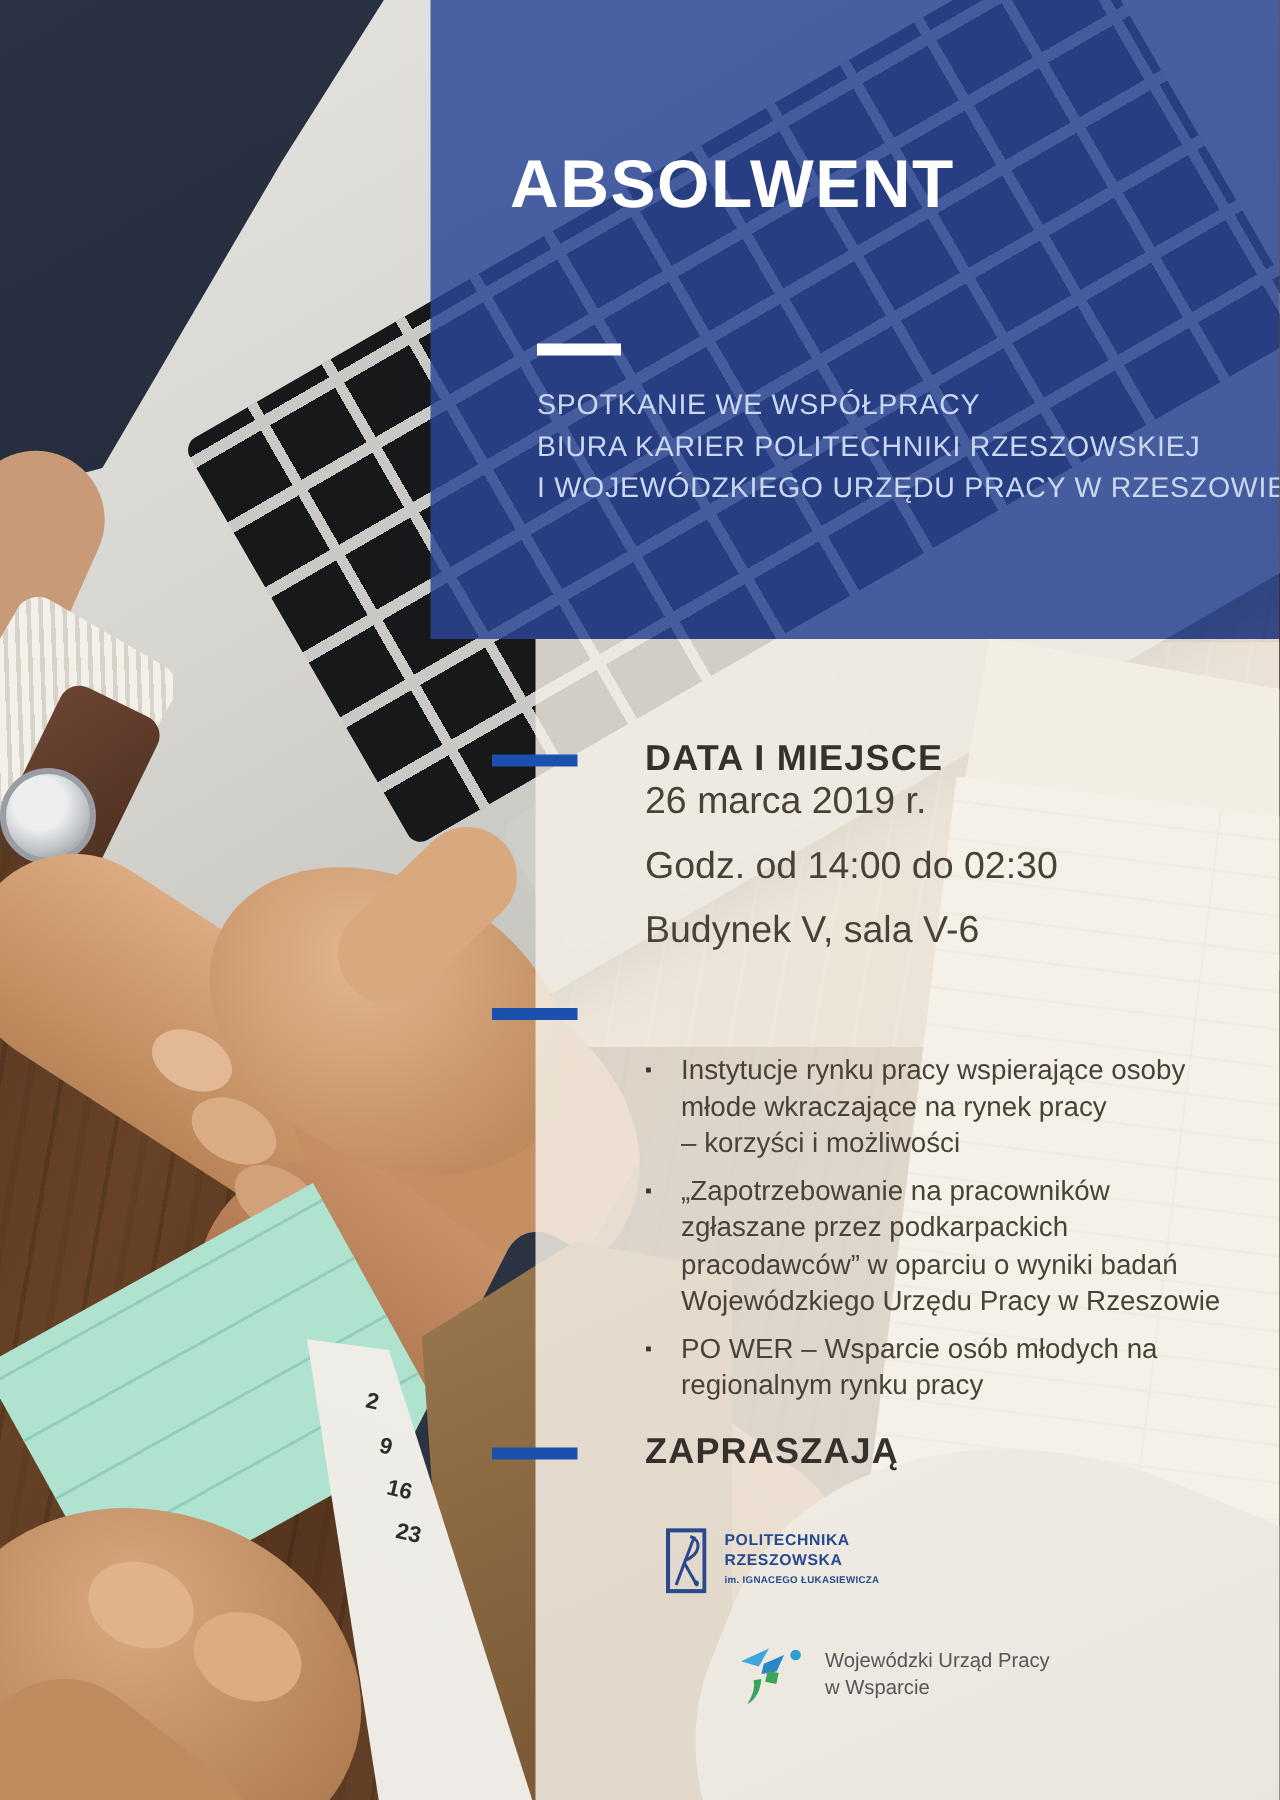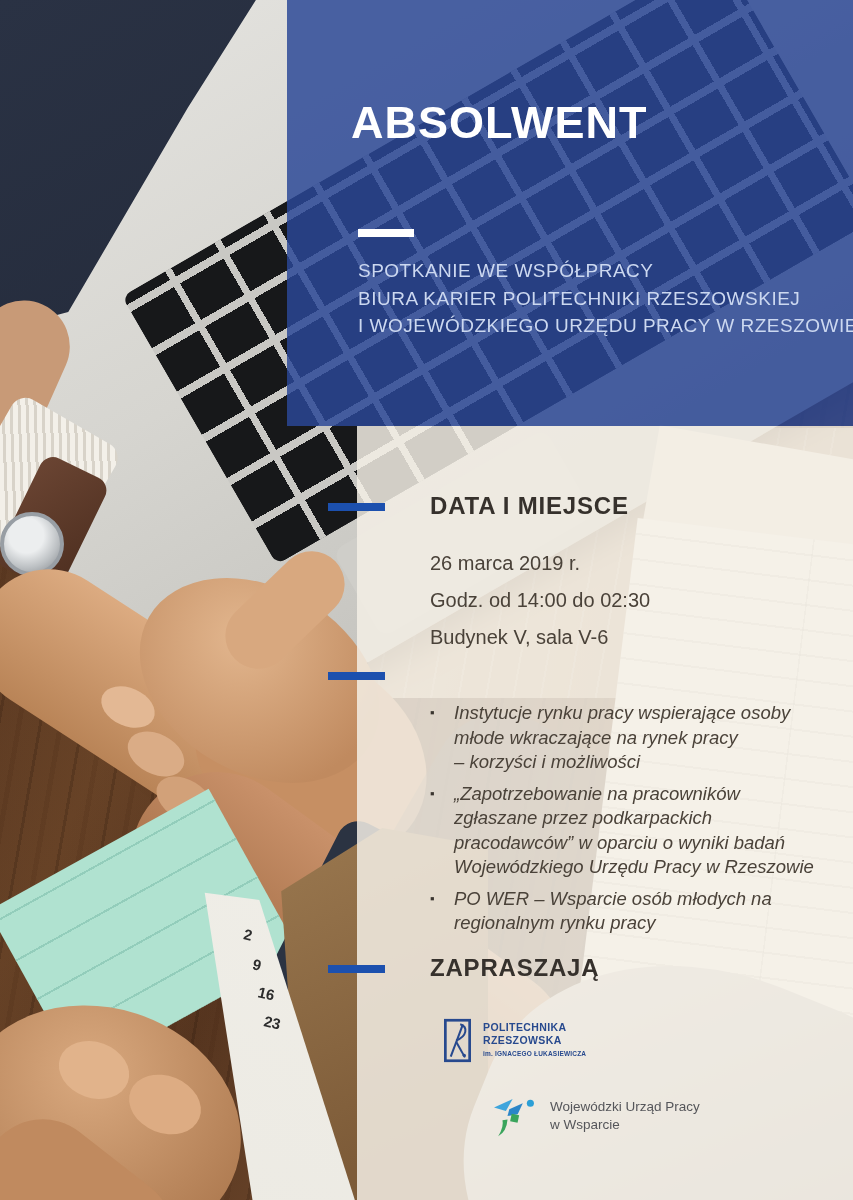--- a/index.html
+++ b/index.html
@@ -105,39 +105,39 @@
     background:radial-gradient(circle at 40% 30%,#d9a97f,#ae7a50 82%);}
   .knuckle1{left:58px;top:1042px;width:72px;height:56px;border-radius:50%;background:#e1b38b;transform:rotate(20deg);}
   .knuckle2{left:128px;top:1076px;width:74px;height:57px;border-radius:50%;background:#ddac83;transform:rotate(22deg);}
   .wrist{left:-30px;top:1146px;width:210px;height:130px;transform:rotate(38deg);border-radius:60px;background:#c08a5f;}
 
   
   .blue-panel{left:287px;top:0;width:566px;height:426px;background:rgba(43,72,150,.84);}
   .content-panel{left:357px;top:426px;width:496px;height:774px;background:rgba(243,238,229,.85);}
 
   
-  .title{left:351px;top:92px;color:#ffffff;font-weight:bold;font-size:45px;line-height:62px;letter-spacing:1px;white-space:nowrap;}
+  .title{left:340px;top:92px;color:#ffffff;font-weight:bold;font-size:45px;line-height:62px;letter-spacing:1px;white-space:nowrap;}
   .title span{display:block;}
   .title-dash{left:358px;top:229px;width:56px;height:8px;background:#ffffff;}
   .subtitle{left:358px;top:257px;color:var(--subtitle-text,#ccd8f0);font-size:19px;line-height:27.5px;letter-spacing:.5px;white-space:nowrap;}
   .subtitle span{display:block;}
 
   .dash{width:57px;height:8px;background:var(--accent-blue,#1c50ae);}
   .d1{left:328px;top:503px;} .d2{left:328px;top:672px;} .d3{left:328px;top:965px;}
 
   .h{color:var(--heading-text,#36312c);font-weight:bold;font-size:24px;letter-spacing:.8px;white-space:nowrap;}
   .h1{left:430px;top:492px;} .h2{left:430px;top:661px;} .h3{left:430px;top:954px;}
 
-  .info{left:430px;top:552px;color:var(--body-text,#4a4239);font-size:20px;}
+  .info{left:430px;top:520px;color:var(--body-text,#4a4239);font-size:25px;}
   .info div{margin-bottom:14px;white-space:nowrap;}
 
   .bullets{left:430px;top:701px;width:340px;color:var(--body-text,#4a4239);font-size:18.5px;line-height:24.5px;}
   .bullet{display:flex;margin-bottom:7px;}
   .bullet .bchar{flex:0 0 24px;font-size:13px;line-height:24.5px;color:#3a352f;}
-  .bullet .blines span{display:block;white-space:nowrap;font-style:italic;}
+  .bullet .blines span{display:block;white-space:nowrap;}
 
   
   .logo-blue{color:var(--logo-blue,#27498e);}
   .pr-logo{left:444px;top:1018px;display:flex;}
   .pr-mark{width:27px;height:45px;margin-right:12px;}
   .pr-text{padding-top:3px;}
   .pr-name{font-weight:bold;font-size:10.5px;line-height:13px;letter-spacing:.4px;white-space:nowrap;}
   .pr-sub{font-weight:bold;font-size:6.5px;letter-spacing:.2px;margin-top:3px;white-space:nowrap;}
   .bk-logo{left:612px;top:1019px;display:flex;}
   .bk-mark{width:43px;height:43px;margin-right:10px;}

